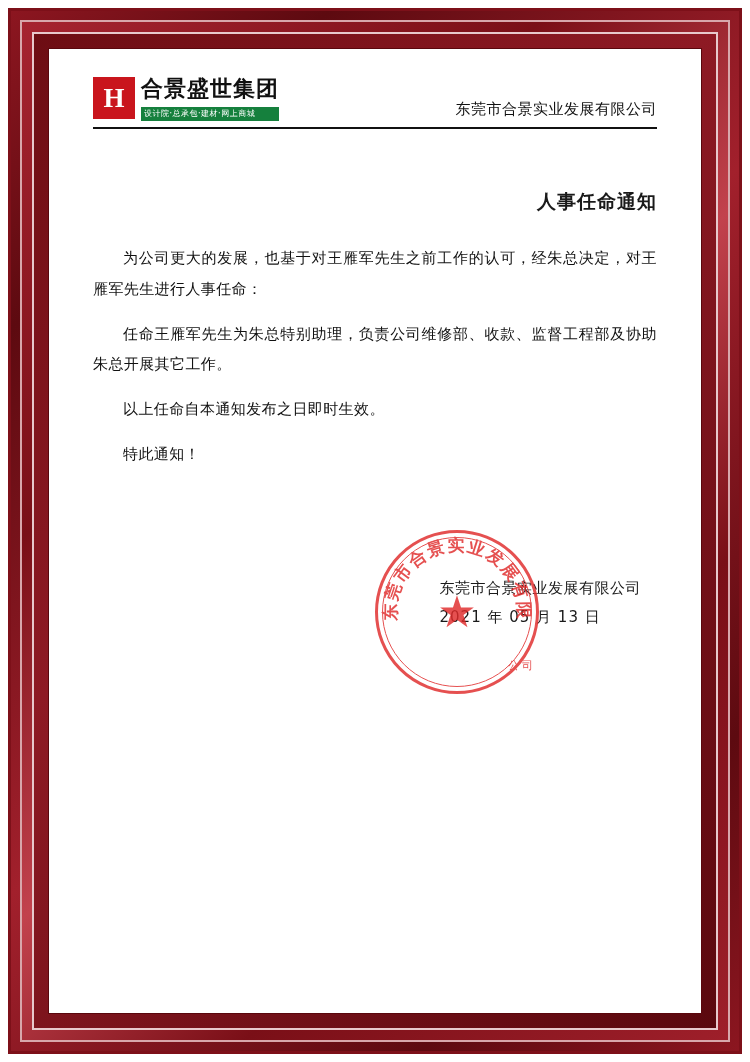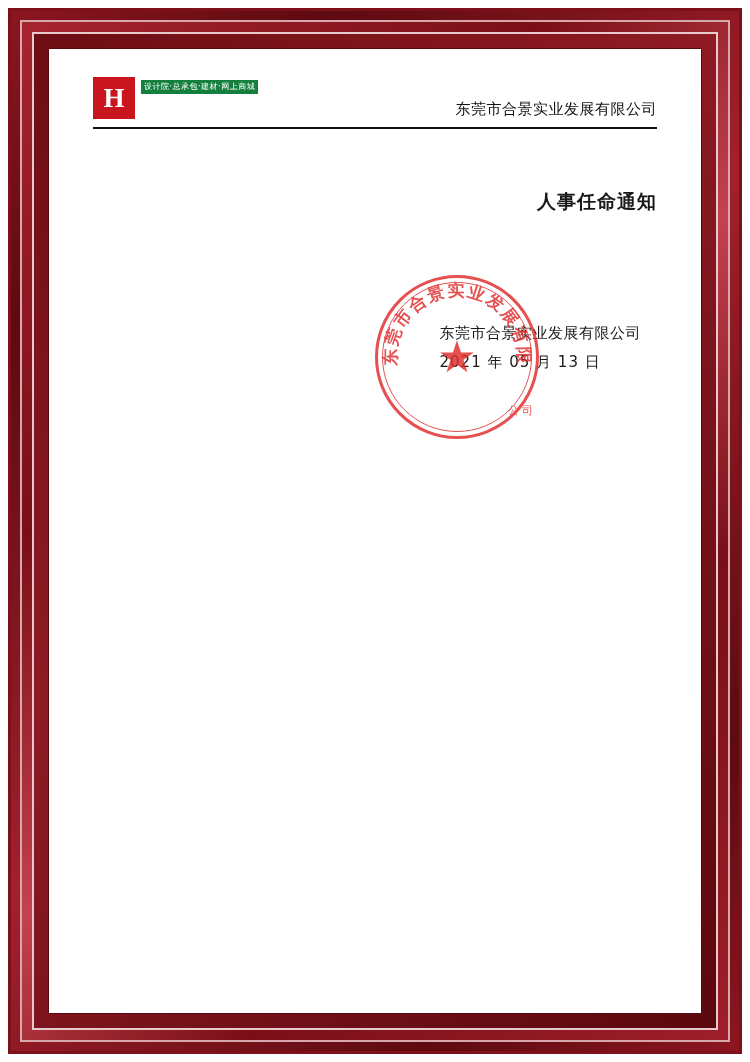--- a/index.html
+++ b/index.html
@@ -237,28 +237,35 @@
   <div class="frame-mid">
     <div class="frame-inner">
       <div class="frame-bevel">
 
         <div class="page">
 
           <div class="doc-header">
             <div class="logo-block">
               <div class="logo-mark">H</div>
               <div class="logo-text-wrap">
+                <div class="logo-name">合景盛世集团</div>
                 <div class="logo-sub">设计院·总承包·建材·网上商城</div>
               </div>
             </div>
             <div class="company-name">东莞市合景实业发展有限公司</div>
           </div>
 
           <div class="doc-title">人事任命通知</div>
 
+          <div class="body-text">
+            <p>为公司更大的发展，也基于对王雁军先生之前工作的认可，经朱总决定，对王雁军先生进行人事任命：</p>
+            <p>任命王雁军先生为朱总特别助理，负责公司维修部、收款、监督工程部及协助朱总开展其它工作。</p>
+            <p>以上任命自本通知发布之日即时生效。</p>
+            <p>特此通知！</p>
+          </div>
 
           <div class="sign-area">
 
             <div class="seal">
               <svg class="seal-arc" viewBox="0 0 158 158">
                 <defs>
                   <path id="sealArcPath" d="M 18,79 A 61,61 0 1 1 140,79"></path>
                 </defs>
                 <text>
                   <textPath href="#sealArcPath" startOffset="50%" text-anchor="middle" id="seal-arc-textpath">东莞市合景实业发展有限</textPath>

